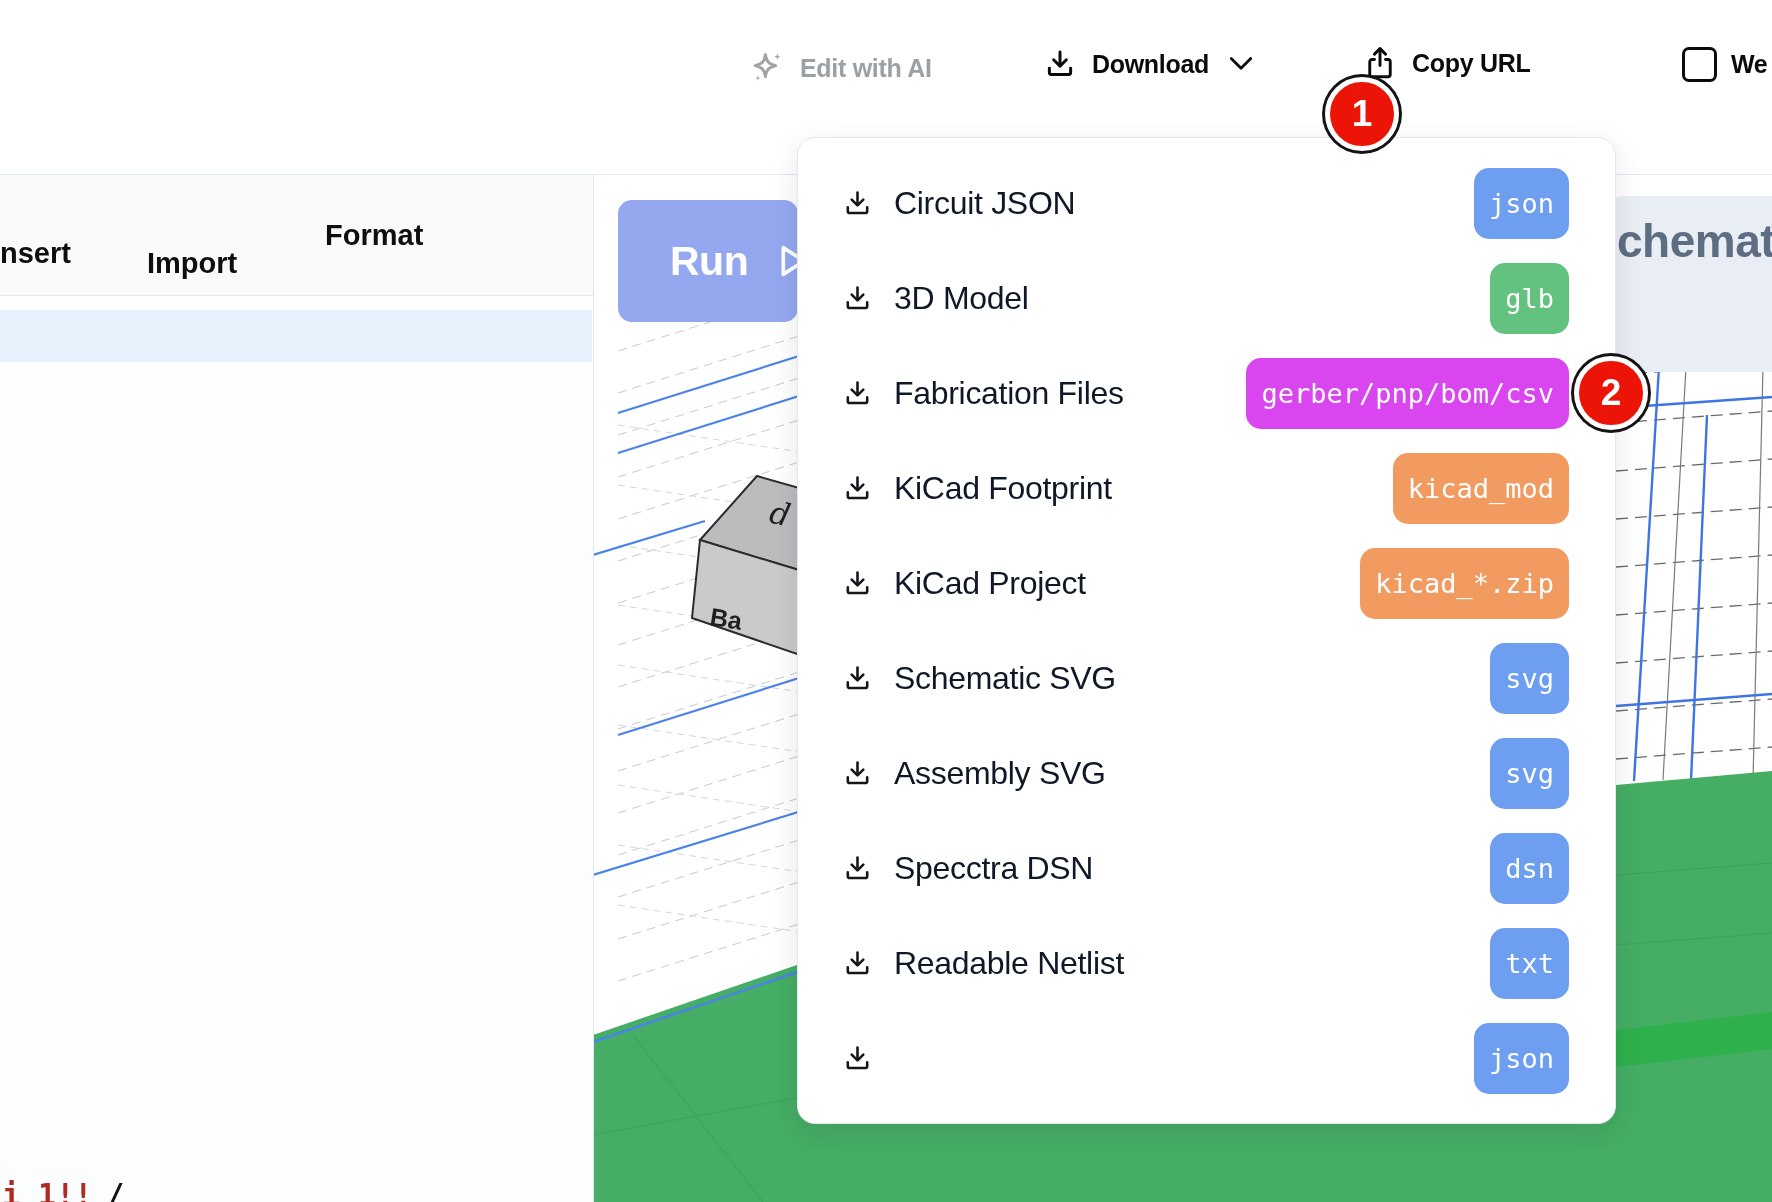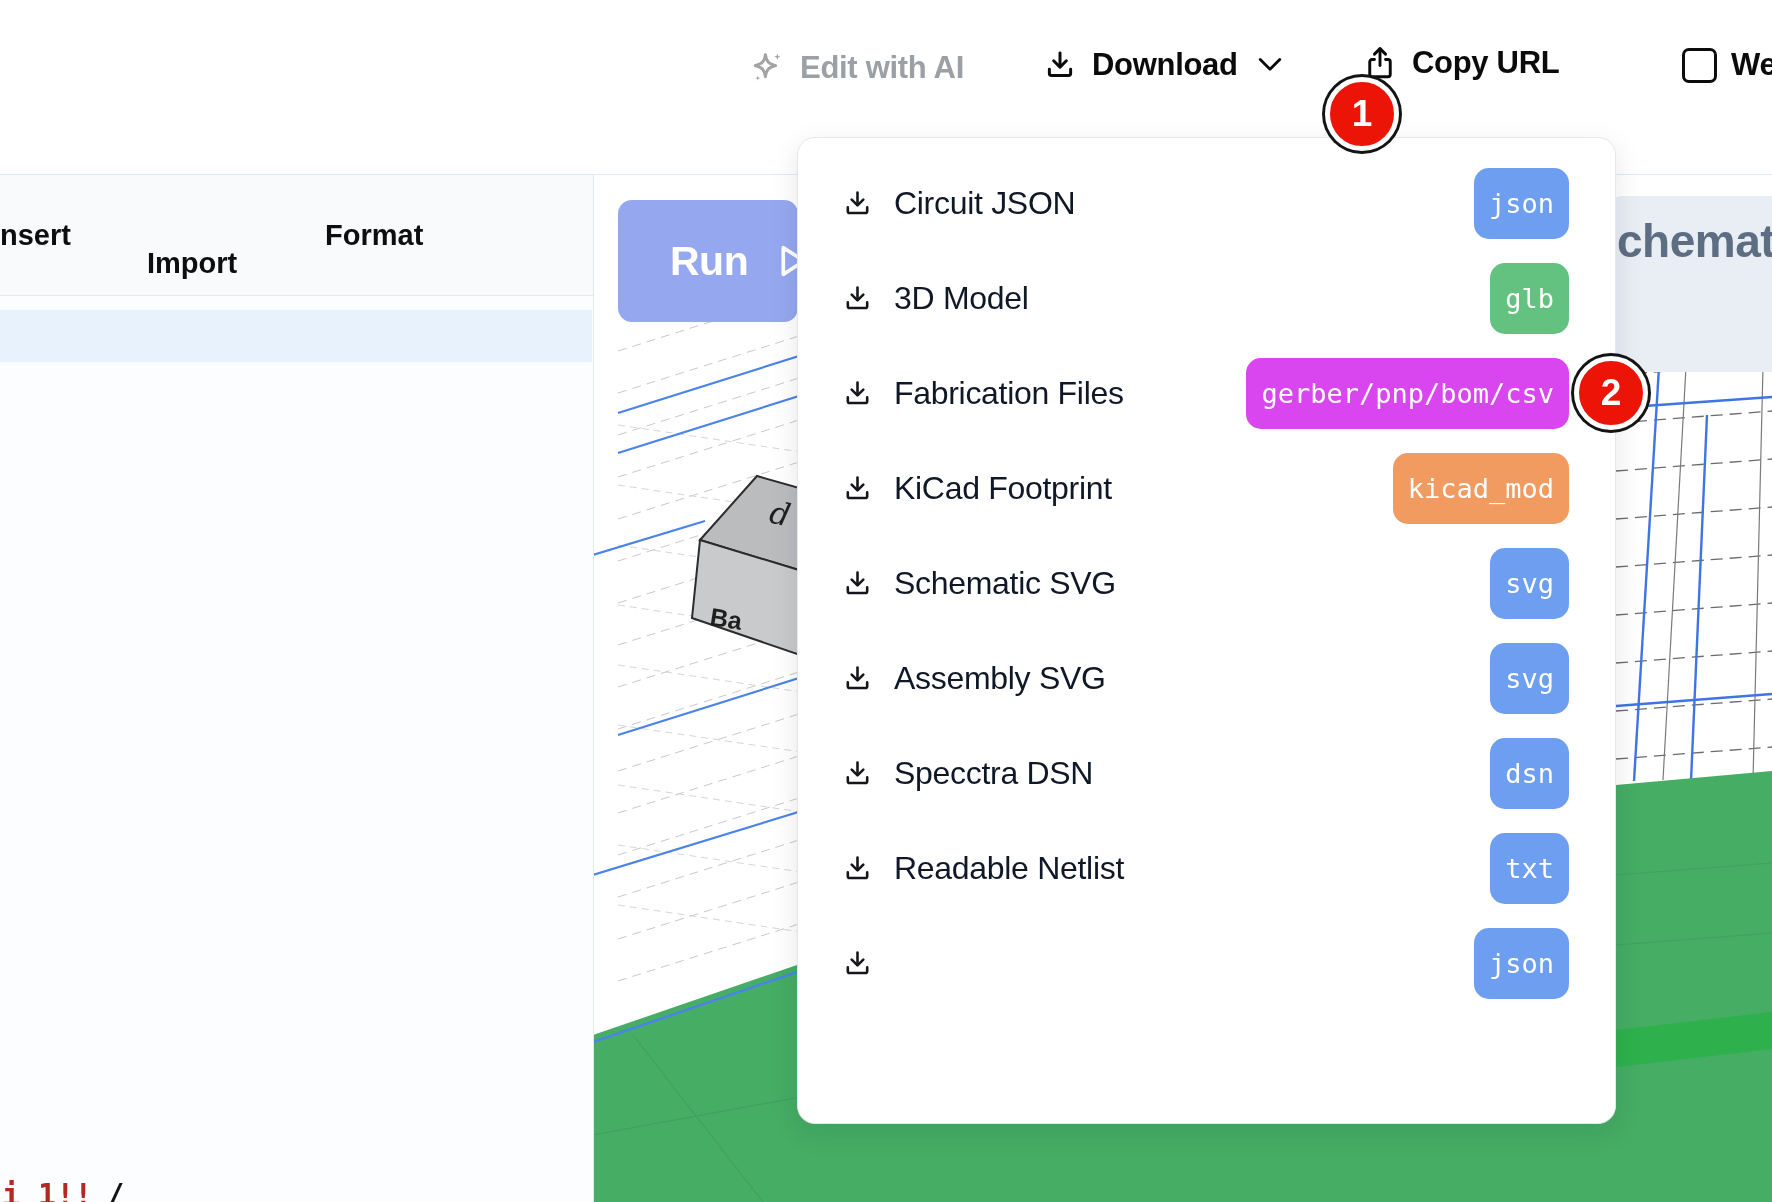--- a/index.html
+++ b/index.html
@@ -7,21 +7,21 @@
     position:relative; width:1772px; height:1202px; overflow:hidden;
     background:#ffffff; font-family:"Liberation Sans",sans-serif;
     -webkit-font-smoothing:antialiased;
   }
   .abs{position:absolute;}
 
   
   .topbar{left:0;top:0;width:1772px;height:174px;background:#fff;z-index:10;}
   .tb-item{position:absolute;display:flex;align-items:center;white-space:nowrap;}
   .tb-icon{flex:0 0 auto;}
-  .tb-label{font-size:31px;font-weight:700;color:#0b0b0c;letter-spacing:-0.3px;}
+  .tb-label{font-size:25px;font-weight:700;color:#0b0b0c;letter-spacing:-0.3px;}
   .tb-muted .tb-label{color:var(--muted-text);font-weight:600;}
   .content-top-border{left:0;top:174px;width:1772px;height:1px;background:#e2e8f0;z-index:5;}
 
   .checkbox{width:29px;height:29px;border:3px solid #0b0b0c;border-radius:7px;background:#fff;}
 
   
   .left-panel{left:0;top:175px;width:593px;height:1027px;background:#fbfdfe;border-right:1px solid #e2e8f0;z-index:4;}
   .menu-bar{left:0;top:175px;width:593px;height:120px;background:var(--panel-bg);border-bottom:1px solid #e5e7eb;z-index:6;}
   .menu-bar-item{position:absolute;top:44px;font-size:29px;font-weight:700;color:#0e0e10;}
   .highlight-line{left:0;top:310px;width:592px;height:52px;background:var(--highlight-line);z-index:5;}
@@ -192,21 +192,21 @@
   <div class="tb-item" style="left:1682px;top:47px;gap:14px;">
     <span class="checkbox"></span>
     <span class="tb-label">We</span>
   </div>
 </div>
 
 <div class="abs content-top-border"></div>
 
 <div class="abs left-panel"></div>
 <div class="abs menu-bar">
-  <span class="menu-bar-item" style="left:0px;">nsert</span>
+  <span class="menu-bar-item" style="left:0px;margin-top:18px;">nsert</span>
   <span class="menu-bar-item" style="left:147px;margin-top:28px;">Import</span>
   <span class="menu-bar-item" style="left:325px;">Format</span>
 </div>
 <div class="abs highlight-line"></div>
 <div class="abs code-fragment">
   <span class="code-red">i 1!!</span><span class="code-black">/</span>
 </div>
 
 <div class="abs dropdown">
   <div class="menu-item">
@@ -242,20 +242,29 @@
   <div class="menu-item">
     <svg class="dl-icon" viewBox="0 0 24 24">
       <path d="M12 3.5v9.5"></path>
         <path d="M7.5 9l4.5 4.5L16.5 9"></path>
       <path d="M4.5 15v3a1.4 1.4 0 0 0 1.4 1.4h12.2a1.4 1.4 0 0 0 1.4-1.4v-3"></path>
     </svg>
     <span class="mi-label">KiCad Footprint</span>
     <span class="badge" style="background: rgb(242, 155, 97);">kicad_mod</span>
   </div>
 
+  <div class="menu-item">
+    <svg class="dl-icon" viewBox="0 0 24 24">
+      <path d="M12 3.5v9.5"></path>
+        <path d="M7.5 9l4.5 4.5L16.5 9"></path>
+      <path d="M4.5 15v3a1.4 1.4 0 0 0 1.4 1.4h12.2a1.4 1.4 0 0 0 1.4-1.4v-3"></path>
+    </svg>
+    <span class="mi-label">KiCad Project</span>
+    <span class="badge" style="background: rgb(242, 155, 97);">kicad_*.zip</span>
+  </div>
 
   <div class="menu-item">
     <svg class="dl-icon" viewBox="0 0 24 24">
       <path d="M12 3.5v9.5"></path>
         <path d="M7.5 9l4.5 4.5L16.5 9"></path>
       <path d="M4.5 15v3a1.4 1.4 0 0 0 1.4 1.4h12.2a1.4 1.4 0 0 0 1.4-1.4v-3"></path>
     </svg>
     <span class="mi-label">Schematic SVG</span>
     <span class="badge" style="background: rgb(109, 158, 239);">svg</span>
   </div>

